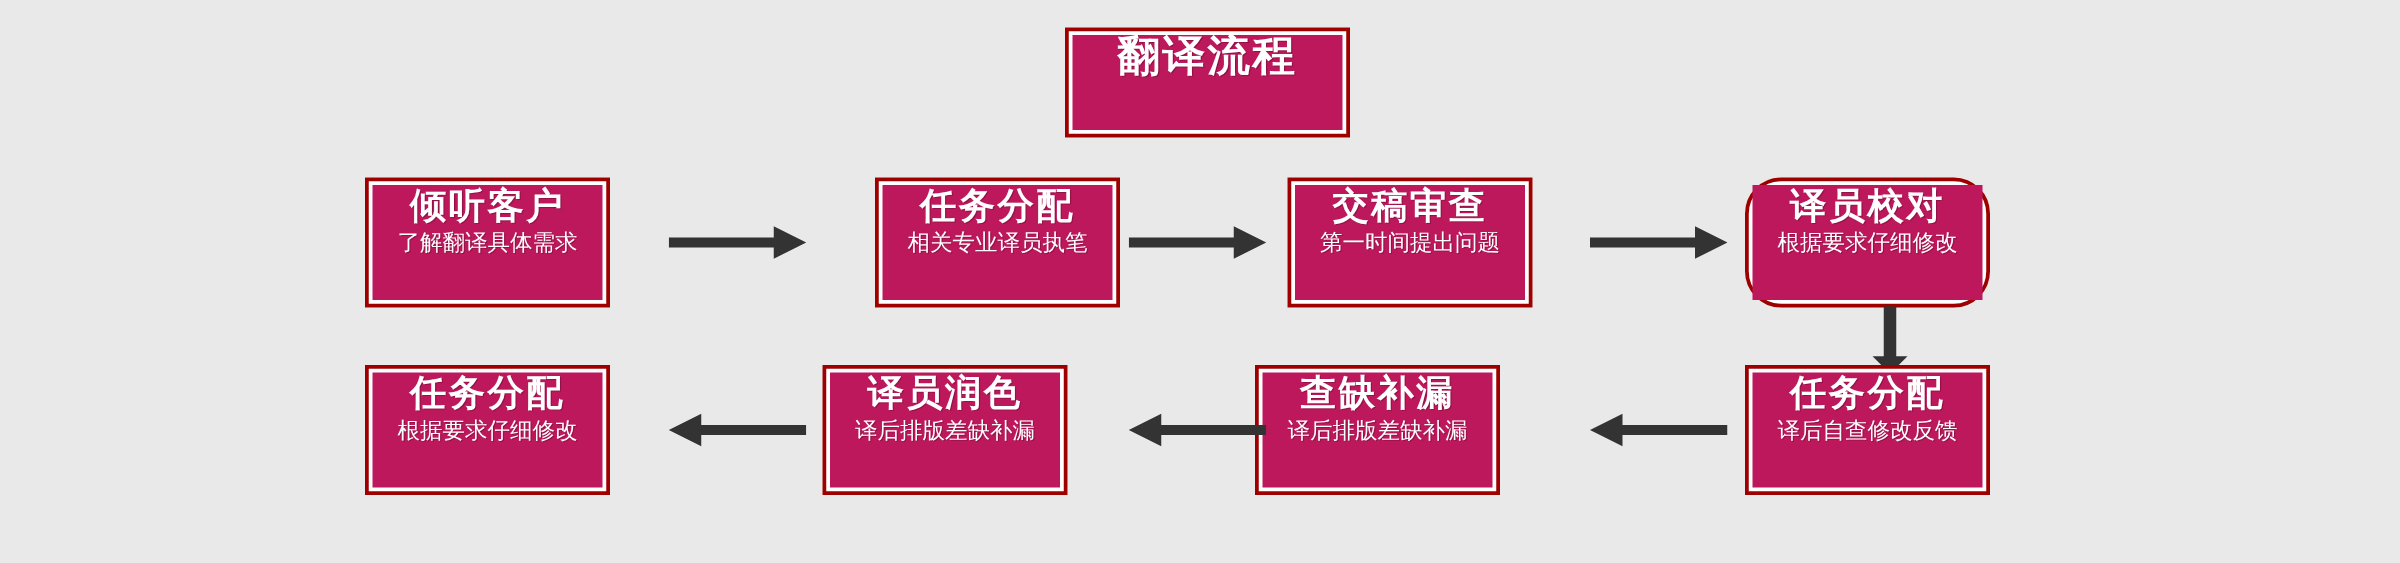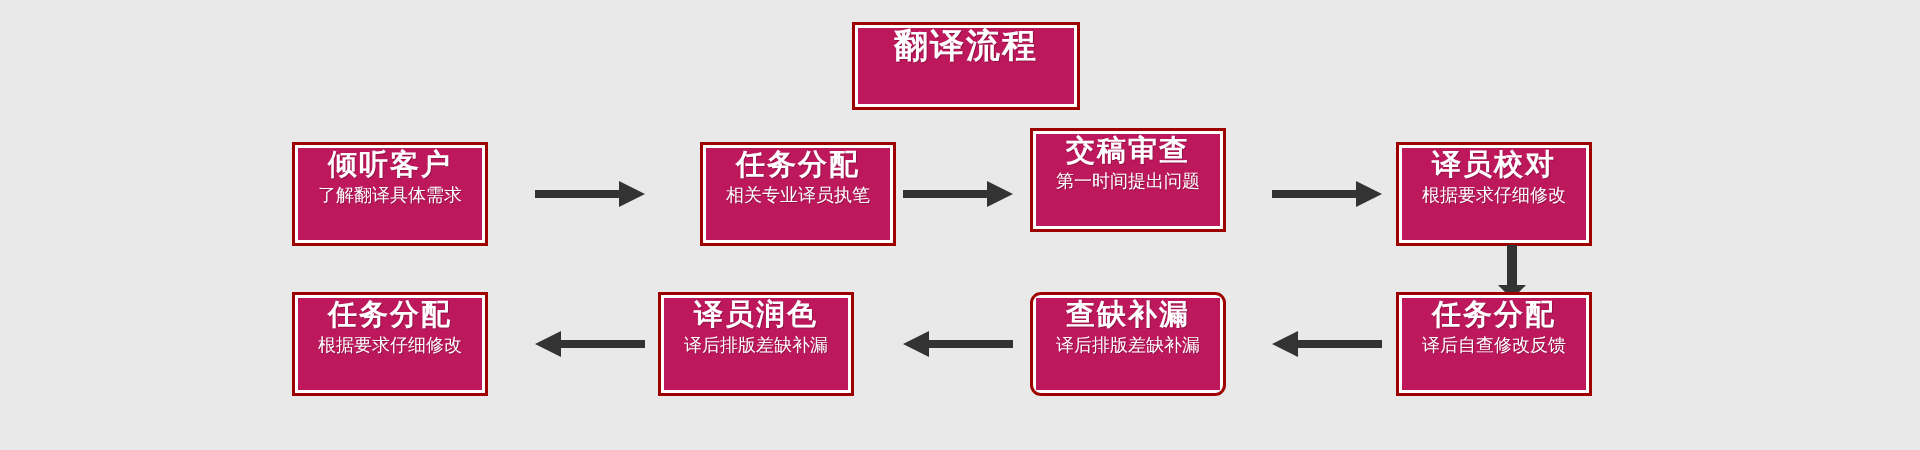--- a/index.html
+++ b/index.html
@@ -73,27 +73,27 @@
     font-weight: normal;
     letter-spacing: 0px;
     line-height: 1.3;
     margin-top: 3px;
     text-shadow: 1px 1px 0 rgba(0,0,0,0.22);
   }
 
   
   .r1c1 { left: 292px;  top: 142px; }
   .r1c2 { left: 700px;  top: 142px; }
-  .r1c3 { left: 1030px; top: 128px; }
-  .r1c4 { left: 1396px; top: 142px; }
+  .r1c3 { left: 1030px; top: 142px; }
+  .r1c4 { left: 1396px; top: 142px; border-radius: 29px; }
 
   
   .r2c1 { left: 292px;  top: 292px; }
   .r2c2 { left: 658px;  top: 292px; }
-  .r2c3 { left: 1030px; top: 292px; border-radius: 11px; }
+  .r2c3 { left: 1004px; top: 292px; }
   .r2c4 { left: 1396px; top: 292px; }
 
   
   .arrow {
     position: absolute;
     color: #333333;
   }
   .arrow svg { display: block; }
 
   .arrow-h { width: 110px; height: 34px; }

